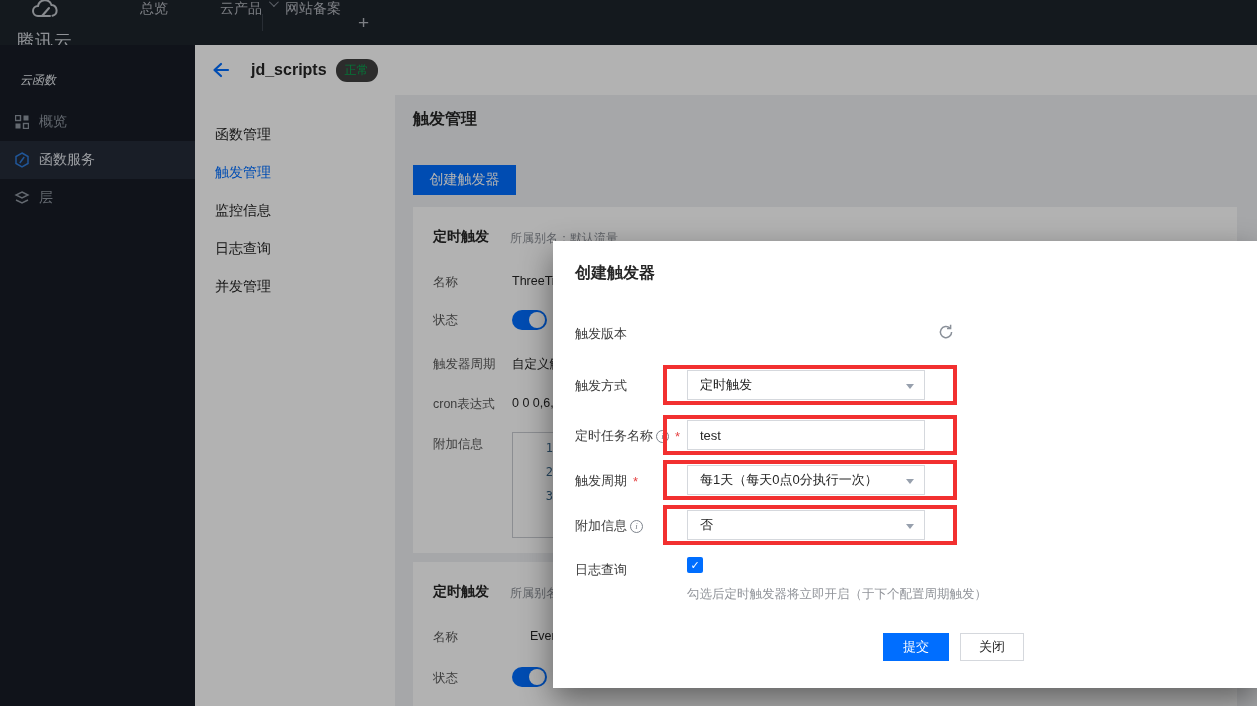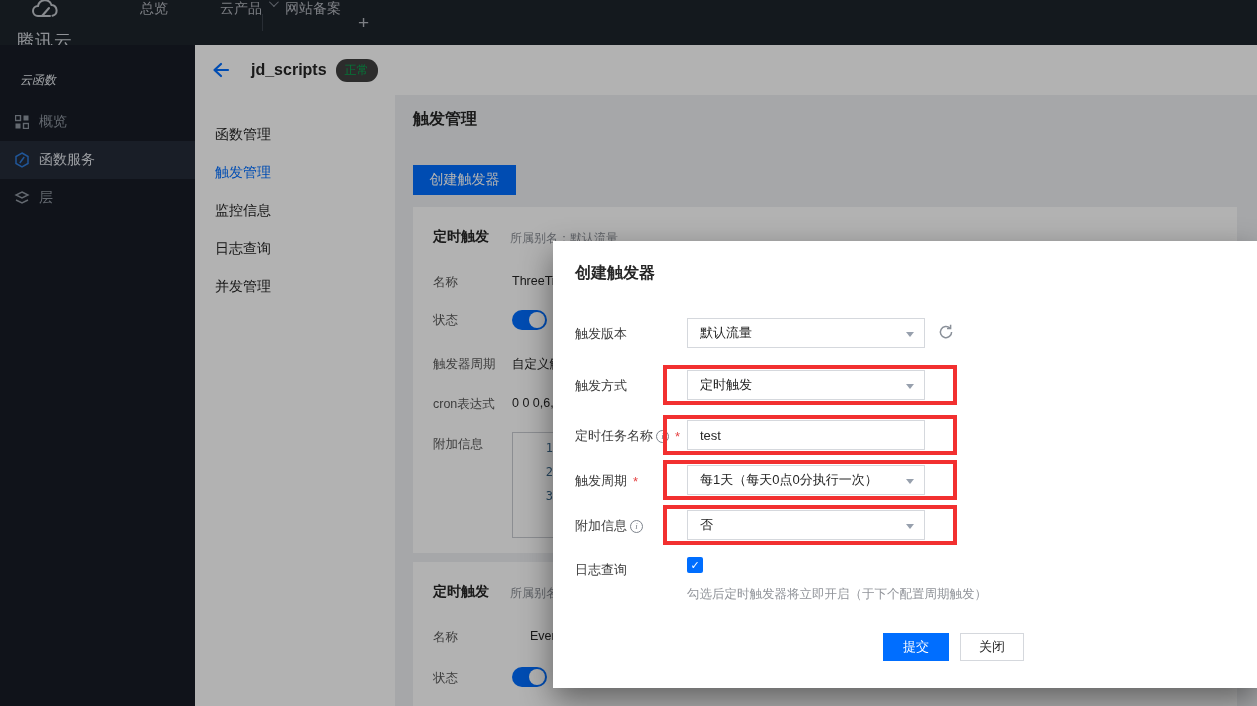--- a/index.html
+++ b/index.html
@@ -185,24 +185,20 @@
 </div>
 
 <div class="overlay"></div>
 
 <div class="modal">
   <div class="modal-title">创建触发器</div>
 
   <span class="m-label" style="top:84px;">
     <span>触发版本</span>
   </span>
-  <div class="m-ctrl" style="top:77px;">
-    <span>默认流量</span>
-    <span class="caret"></span>
-  </div>
   <span class="refresh-btn">
     <svg width="16" height="16" viewBox="0 0 16 16">
       <path d="M13.6 8 a5.6 5.6 0 1 1 -1.7 -4" fill="none" stroke="#8a9099" stroke-width="1.5"></path>
       <path d="M12.6 0.8 L12.6 4.4 L9 4.4" fill="none" stroke="#8a9099" stroke-width="1.5"></path>
     </svg>
   </span>
 
   <span class="m-label" style="top:136px;">
     <span>触发方式</span>
   </span>

